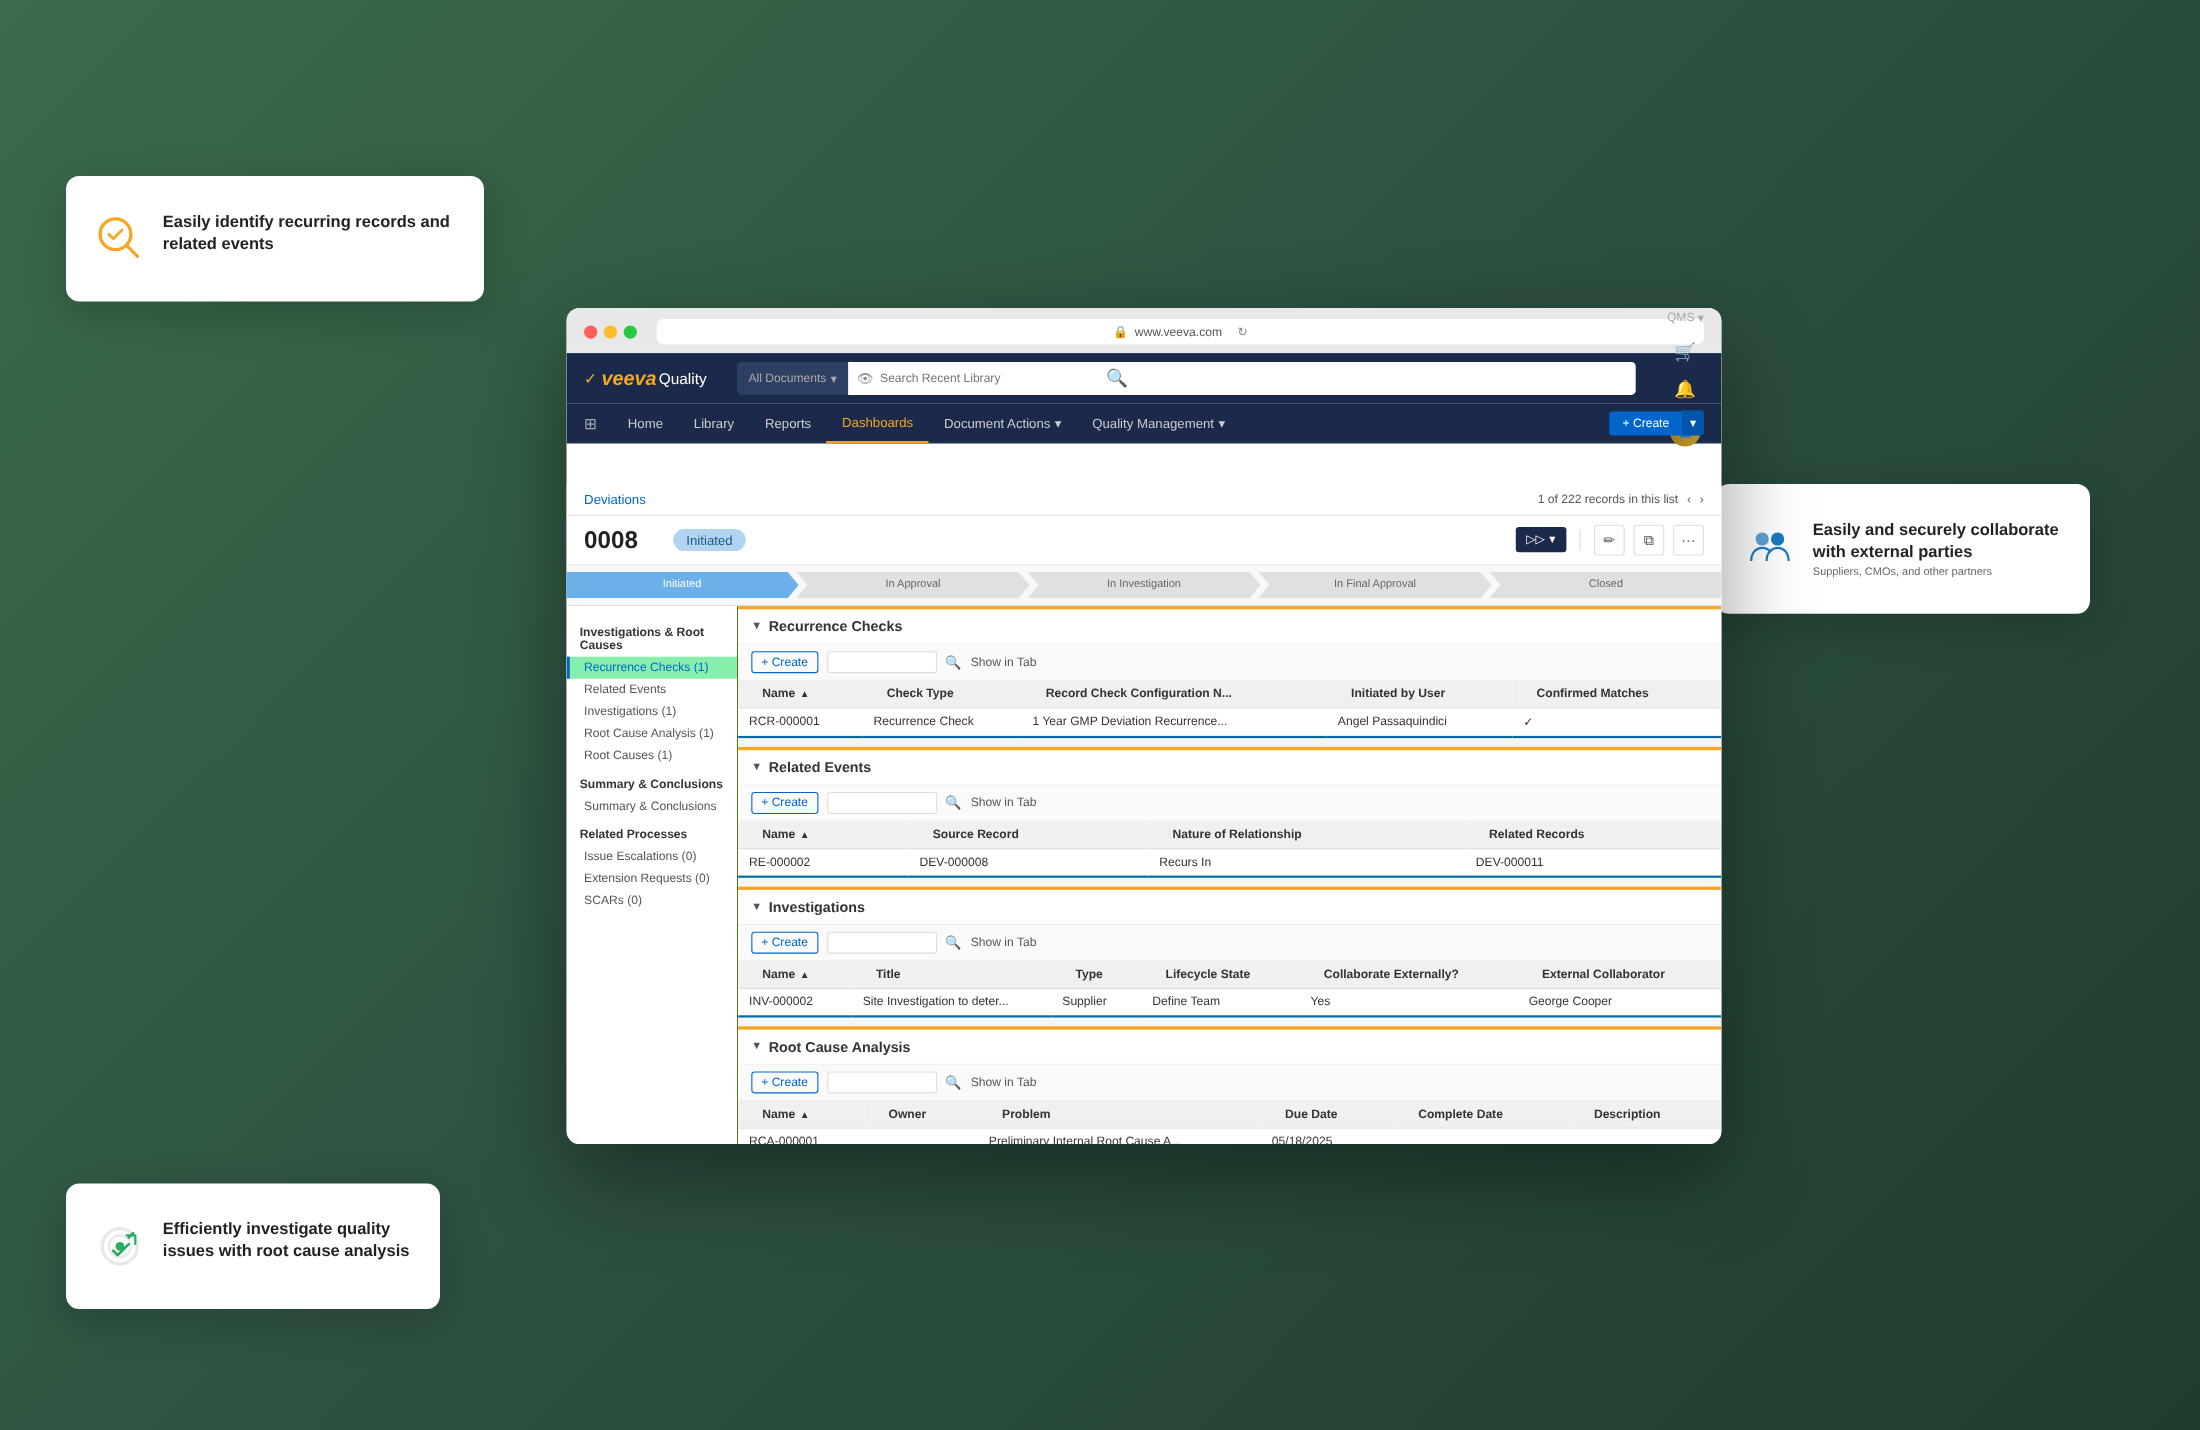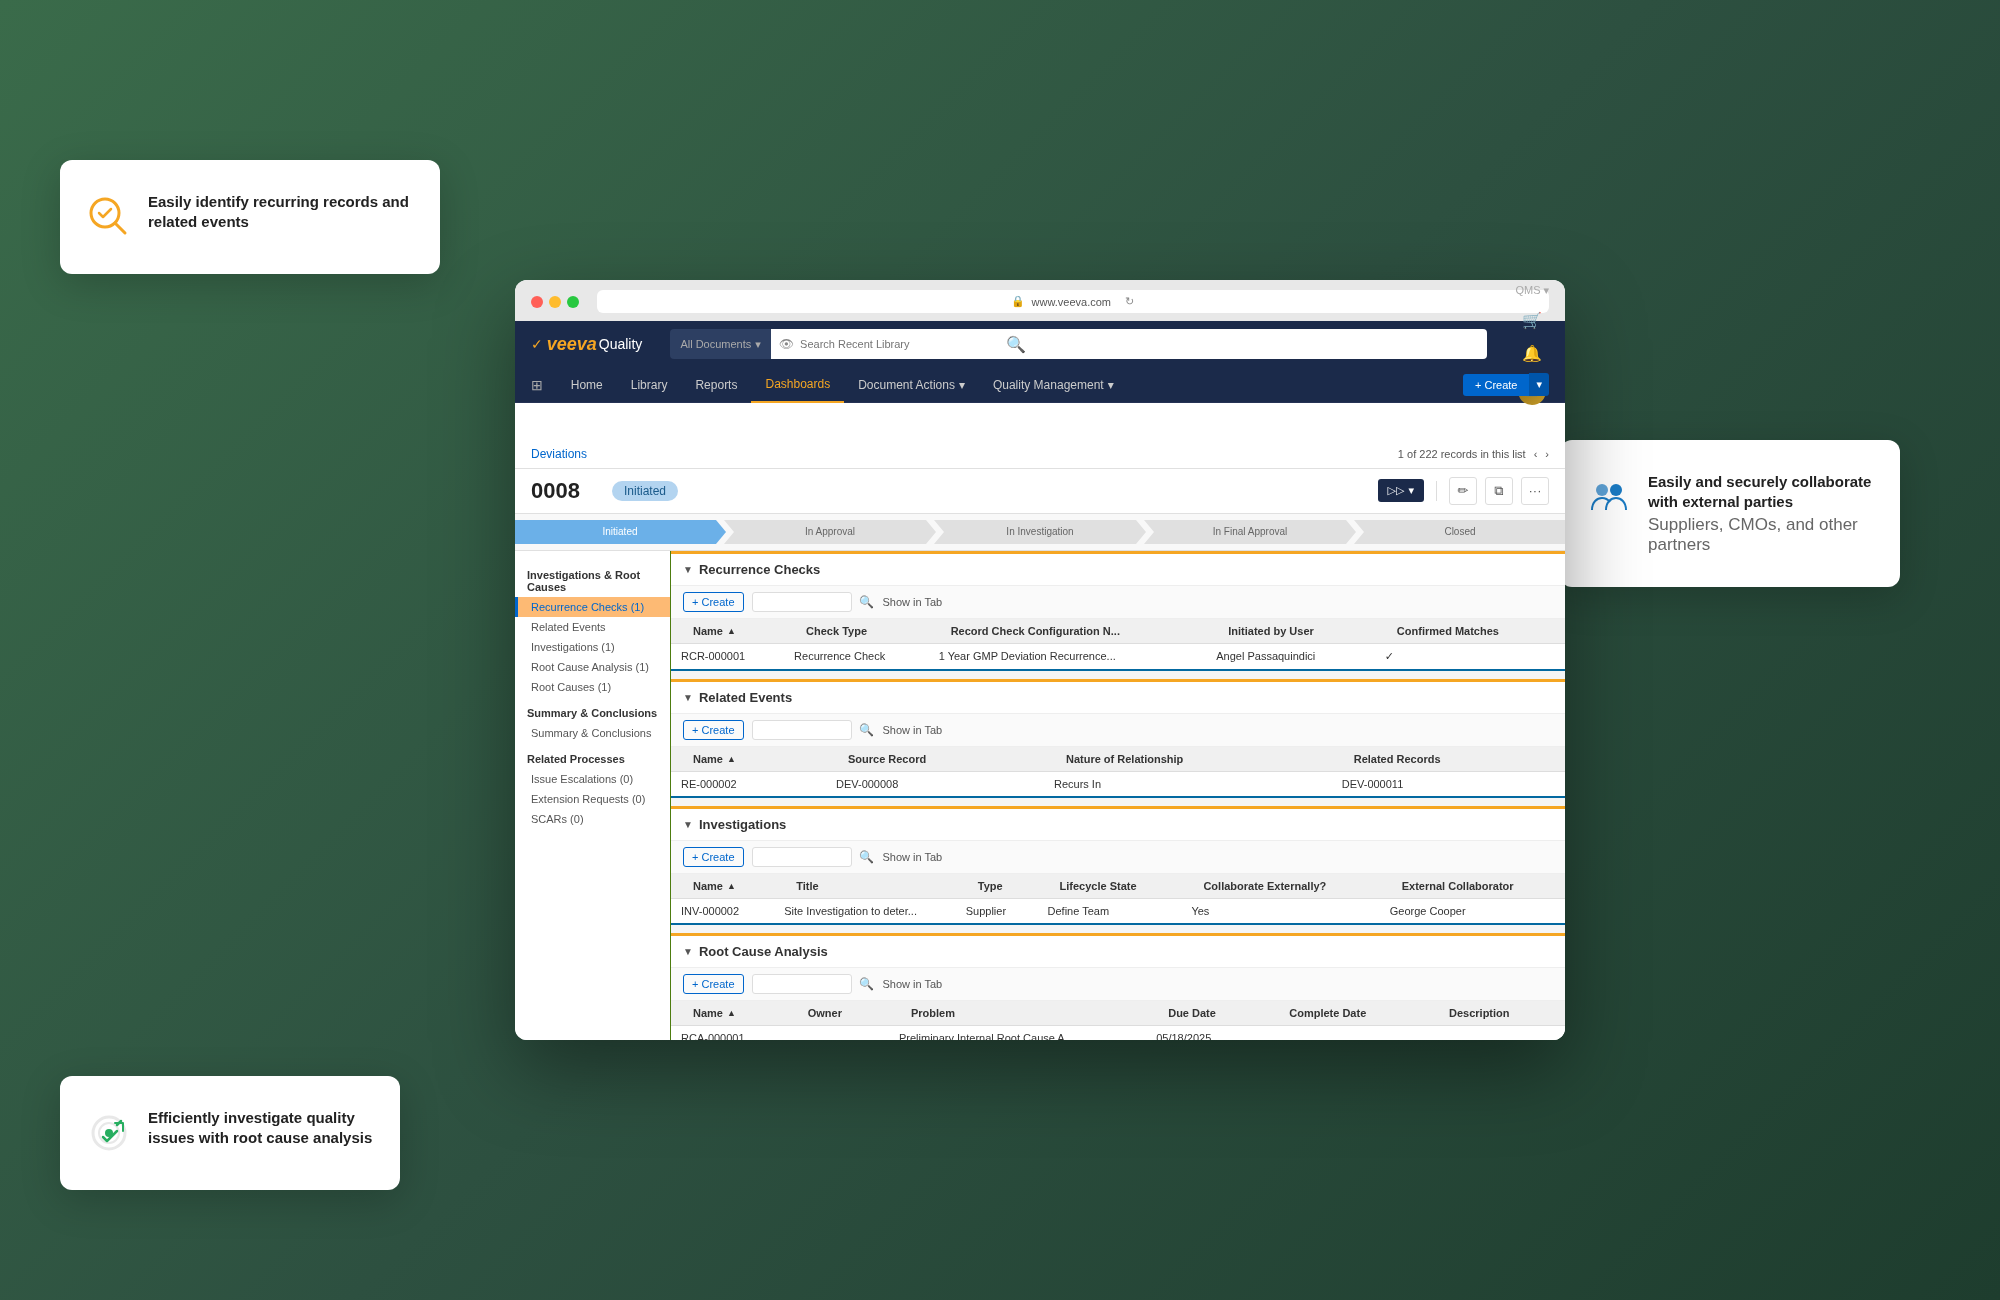--- a/index.html
+++ b/index.html
@@ -395,21 +395,21 @@
       font-size: 11px;
       color: #555;
       padding: 4px 16px;
       cursor: pointer;
     }
 
     .sidebar-item.active {
       color: #0066cc;
       border-left: 3px solid #0066cc;
       padding-left: 13px;
-      background: #fdba74;
+      background: #86efac;
     }
 
     
     .main-content {
       flex: 1;
       overflow-y: auto;
       padding: 0;
       background: #f5f5f5;
     }
 
@@ -560,21 +560,21 @@
     }
 
     .card-title {
       font-size: 15px;
       font-weight: 700;
       color: #222;
       line-height: 1.3;
     }
 
     .card-subtitle {
-      font-size: 17px;
+      font-size: 10px;
       color: #666;
       margin-top: 4px;
     }
 
     .card-row {
       display: flex;
       align-items: flex-start;
       gap: 14px;
     }
 

